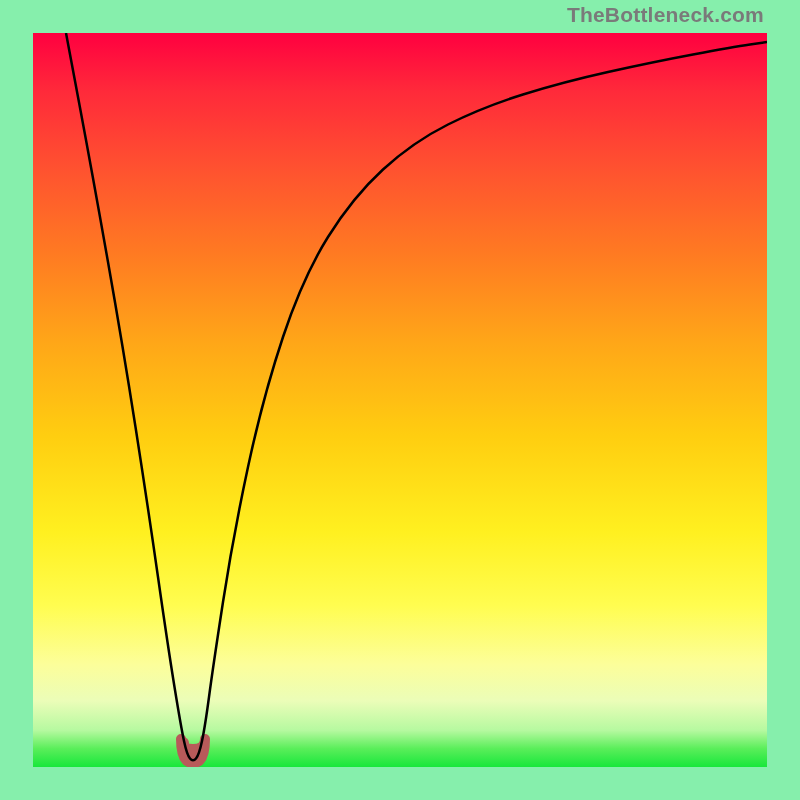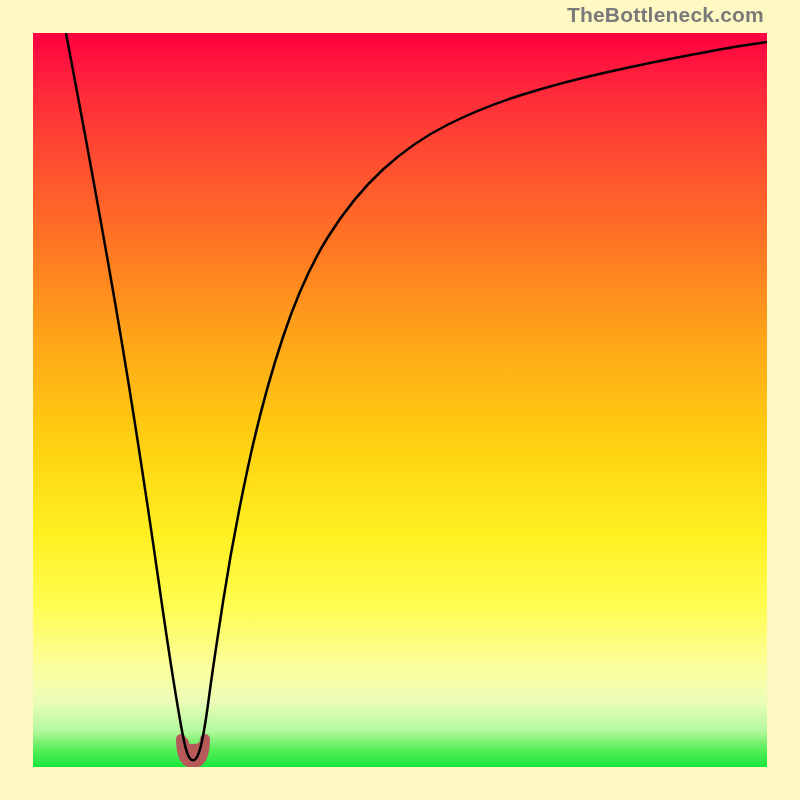--- a/index.html
+++ b/index.html
@@ -9,21 +9,21 @@
     height: 800px;
     overflow: hidden;
     background: #000;
     font-family: Arial, Helvetica, sans-serif;
   }
   .frame {
     position: absolute;
     top: 0; left: 0;
     width: 800px;
     height: 800px;
-    background: #fef9c3;
+    background: #86efac;
   }
   .plot-area {
     position: absolute;
     top: 33px;
     left: 33px;
     width: 734px;
     height: 734px;
     overflow: hidden;
   }
   .gradient {

